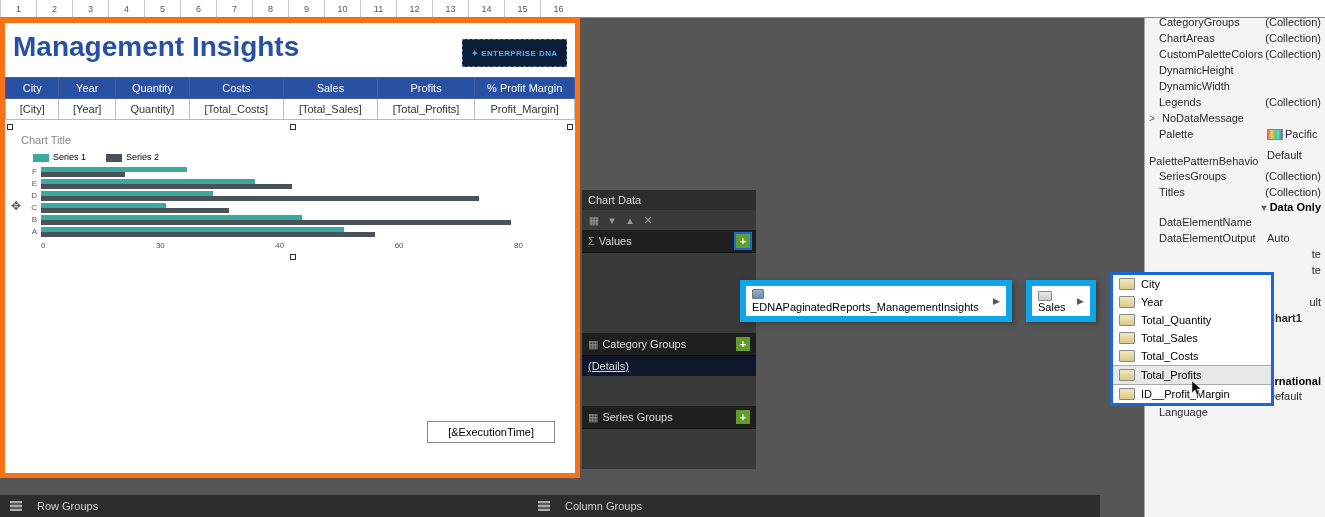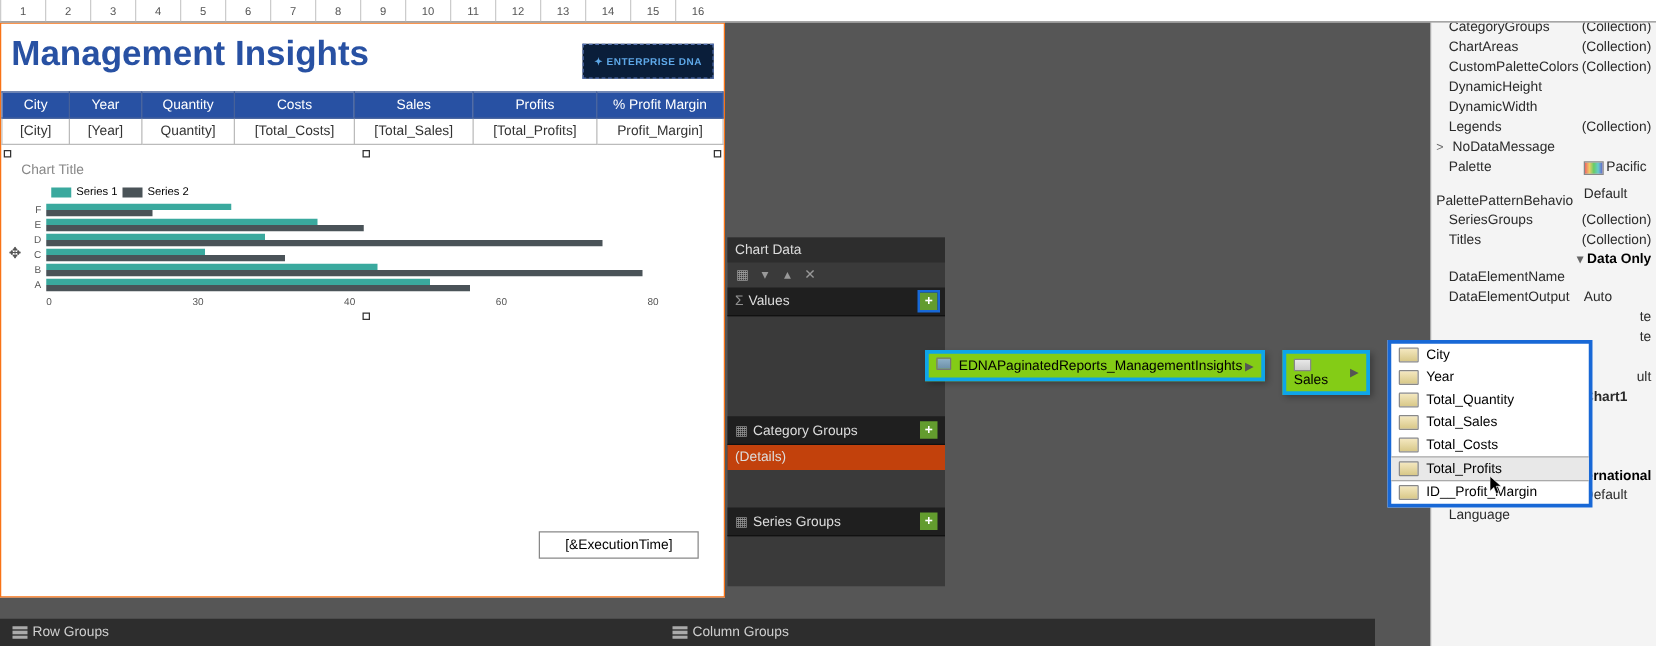--- a/index.html
+++ b/index.html
@@ -3,55 +3,55 @@
 <meta charset="utf-8">
 <style>
 * { margin:0; padding:0; box-sizing:border-box; font-family:"Segoe UI",Arial,sans-serif; }
 body { background:#565656; width:1325px; height:517px; overflow:hidden; position:relative; }
 
 
 .ruler { position:absolute; top:0; left:0; right:0; height:18px; background:#fff; font-size:9px; color:#555; display:flex; border-bottom:1px solid #888; z-index:2; }
 .ruler span { width:36px; text-align:center; display:inline-block; position:relative; border-left:1px solid #ccc; line-height:18px; }
 
 
-.canvas-wrap { position:absolute; top:18px; left:0; width:580px; height:460px; background:#fff; border:1px solid #f97316; overflow:hidden; }
+.canvas-wrap { position:absolute; top:18px; left:0; width:580px; height:460px; background:#fff; border:5px solid #f97316; overflow:hidden; }
 .report-title { color:#2851a3; font-size:28px; font-weight:bold; padding:8px 8px 14px 8px;}
 .logo-box { position:absolute; top:16px; right:8px; width:105px; height:28px; background:#0a1e3a; color:#5ea8e8; font-size:8px; font-weight:bold; display:flex; align-items:center; justify-content:center; border:1px dashed #5470b0; letter-spacing:0.4px; }
 
 .tbl { width:100%; border-collapse:collapse; font-size:11px; }
 .tbl th { background:#2851a3; color:#fff; font-weight:normal; padding:4px 2px; border:1px solid #466199; text-align:center; }
 .tbl td { border:1px solid #bbb; padding:4px 12px; color:#333; text-align:center; }
 
 .chart-box { margin:8px 6px; padding:6px 6px 6px 10px; position:relative; }
 .chart-title { font-size:11px; color:#888; margin-bottom:6px; }
-.legend { font-size:9px; display:flex; gap:4px; margin-bottom:4px; margin-left:24px;}
+.legend { font-size:9px; display:flex; gap:20px; margin-bottom:4px; margin-left:12px;}
 .legend .swatch { display:inline-block; width:16px; height:8px; margin-right:4px; vertical-align:middle;}
 .bar-row { display:flex; align-items:center; height:11px; margin-bottom:1px; }
 .bar-row .lbl { width:20px; font-size:8px; color:#555; text-align:right; padding-right:4px;}
 .bar-row .bars { flex:1; position:relative; height:10px; }
 .bar { position:absolute; height:5px; }
 .bar.s1 { background:#3aa99e; top:0; }
 .bar.s2 { background:#4a5358; top:5px; }
 .axis { display:flex; font-size:8px; color:#555; margin-left:20px; margin-top:4px; justify-content:space-between; padding-right:40px;}
 .sel-handle { width:6px; height:6px; background:#fff; border:1px solid #333; position:absolute; }
 .exec-time { position:absolute; bottom:30px; right:20px; border:1px solid #888; padding:4px 20px; font-size:11px; }
 
 
 .chart-data { position:absolute; top:190px; left:582px; width:174px; background:#3a3a3a; color:#ddd; font-size:11px; }
 .panel-hdr { padding:4px 6px; background:#2d2d2d; }
 .panel-tools { padding:4px 6px; display:flex; gap:6px; }
 .panel-tools span { width:12px; height:12px; display:inline-block; color:#999; font-size:11px; line-height:12px; text-align:center;}
 .sub-hdr { background:#1f1f1f; padding:4px 6px; display:flex; justify-content:space-between; align-items:center; border-bottom:1px solid #111;}
 .plus { width:14px; height:14px; background:#639c2e; color:#fff; font-size:11px; line-height:14px; text-align:center; font-weight:bold;}
 .plus-highlight { outline:2px solid #1868d6; }
-.details-row { padding:4px 6px; background:#c2410c; }
+.details-row { padding:4px 6px; background:#0f172a;text-decoration:underline; }
 .blank-slot { height:80px; }
 
 
-.flyout { position:absolute; background:#84cc16; border:3px solid #0ea5e9; font-size:11px; box-shadow:2px 2px 5px rgba(0,0,0,.3); }
+.flyout { position:absolute; background:#ffffff; border:6px solid #0ea5e9; font-size:11px; box-shadow:2px 2px 5px rgba(0,0,0,.3); }
 .flyout.ds { top:280px; left:740px; width:272px; padding:3px 6px; display:flex; align-items:center; justify-content:space-between;}
 .flyout.sales { top:280px; left:1026px; width:70px; padding:3px 6px; display:flex; align-items:center; justify-content:space-between;}
 .flyout .arrow { font-size:9px; color:#555; }
 .flyout .db-icon { display:inline-block; width:12px; height:10px; background:linear-gradient(#8db0c8,#6d90a8); border:1px solid #777; margin-right:6px; border-radius:1px;}
 .fly-ic { display:inline-block; width:14px; height:10px; border:1px solid #888; margin-right:6px; background:linear-gradient(#e8e8e8,#ccc); vertical-align:middle; border-radius:1px;}
 
 .fields-pop { position:absolute; top:272px; left:1110px; width:164px; background:#fff; border:3px solid #1868d6; font-size:11px; z-index:20;}
 .fields-pop .fld { padding:3px 6px; display:flex; align-items:center; cursor:pointer; }
 .fields-pop .fld.hover { background:#e8e8e8; border-top:1px solid #aaa; border-bottom:1px solid #aaa;}
 .fld-icon { display:inline-block; width:16px; height:12px; border:1px solid #888; margin-right:6px; background:linear-gradient(#f4e8c0,#d8c888); border-radius:1px;}
@@ -60,21 +60,21 @@
 .props { position:absolute; top:0; right:0; width:181px; height:517px; background:#f4f4f4; font-size:11px; overflow:hidden; border-left:1px solid #aaa;}
 .prop-row { display:flex; padding:1px 4px; min-height:16px; align-items:center; }
 .prop-row .k { width:118px; color:#2a2a2a; }
 .prop-row .v { flex:1; color:#2a2a2a; }
 .prop-cat { font-weight:bold; padding:1px 4px;text-align:right; }
 .exp { display:inline-block; width:10px; color:#666; font-size:10px; }
 .palette-swatch { display:inline-block; width:16px; height:11px; background:linear-gradient(90deg,#e66,#ec6,#6c6,#6cc,#66c); vertical-align:middle; margin-right:2px; border:1px solid #888;}
 
 
 .groups-bar { position:absolute; bottom:0; left:0; width:1100px; height:22px; background:#2d2d2d; color:#d0d0d0; font-size:11px; display:flex; }
-.grp-lbl { padding:4px 10px; display:flex; align-items:center; gap:4px;}
+.grp-lbl { padding:4px 10px; display:flex; align-items:center; gap:15px;}
 .grp-lbl.row { width:528px;}
 .grp-lbl .ic { display:inline-block; width:12px; height:10px; background:repeating-linear-gradient(#aaa,#aaa 2px,#555 2px,#555 4px); }
 
 .cursor { position:absolute; width:12px; height:16px; z-index:30; pointer-events:none; }
 .cursor svg { width:12px; height:16px; }
 </style>
 </head>
 <body>
 
 <div class="ruler">

